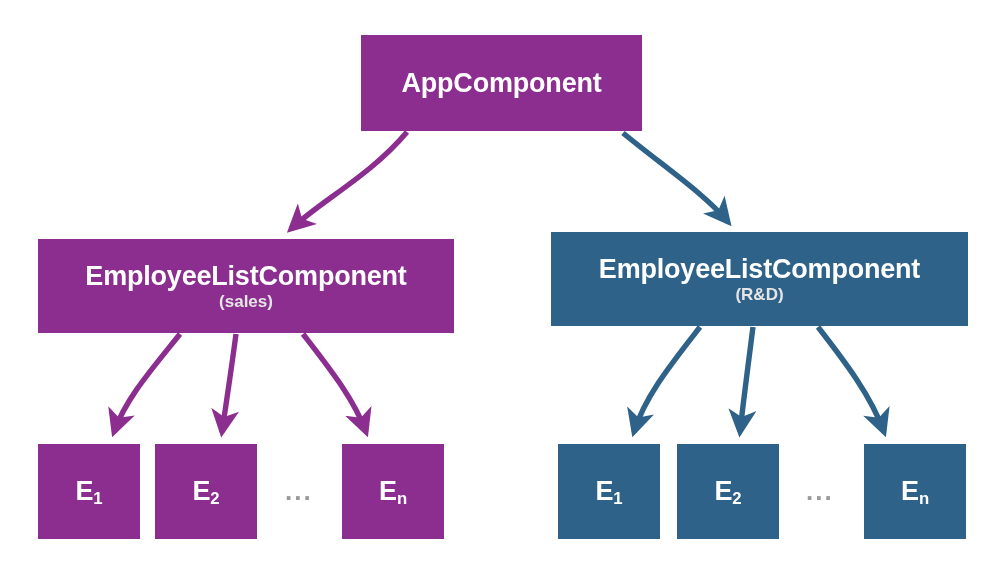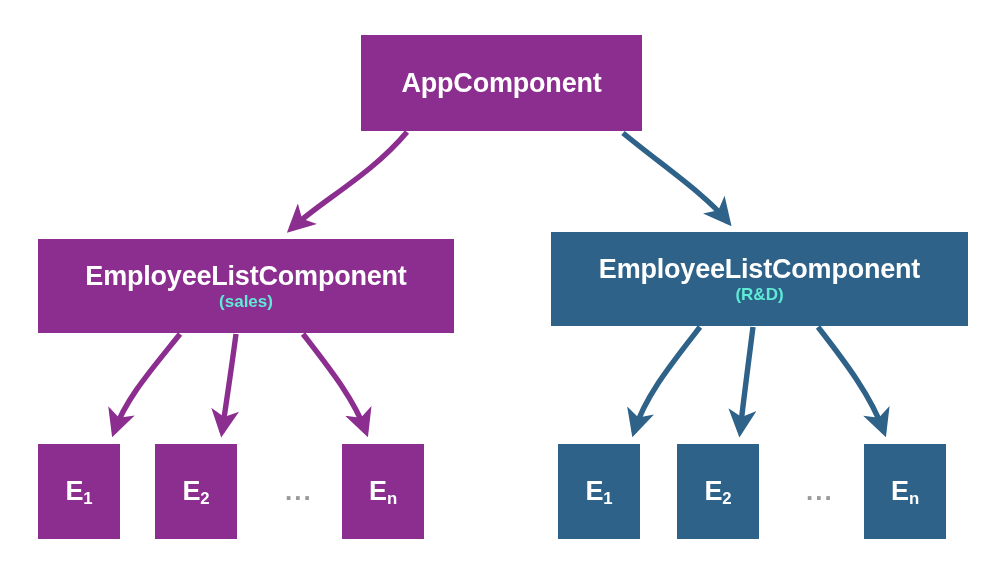--- a/index.html
+++ b/index.html
@@ -36,21 +36,21 @@
     text-align: center;
     line-height: 1.12;
   }
   .node-title {
     font-weight: bold;
     letter-spacing: -0.2px;
     white-space: nowrap;
   }
   .node-sub {
     font-weight: bold;
-    color: #5eead4;
+    color: #e5e5e5;
     margin-top: 1px;
   }
 
   
   #node-app {
     left: 361px;
     top: 35px;
     width: 281px;
     height: 96px;
   }
@@ -67,21 +67,21 @@
     left: 551px;
     top: 232px;
     width: 417px;
     height: 94px;
   }
   .list-node .node-title { font-size: 27px; }
   .list-node .node-sub { font-size: 17px; }
 
   
   .leaf {
-    width: 82px;
+    width: 102px;
     height: 95px;
   }
   .leaf .node-title {
     font-size: 27px;
   }
   .leaf sub {
     font-size: 0.62em;
     vertical-align: baseline;
     position: relative;
     bottom: -0.24em;

